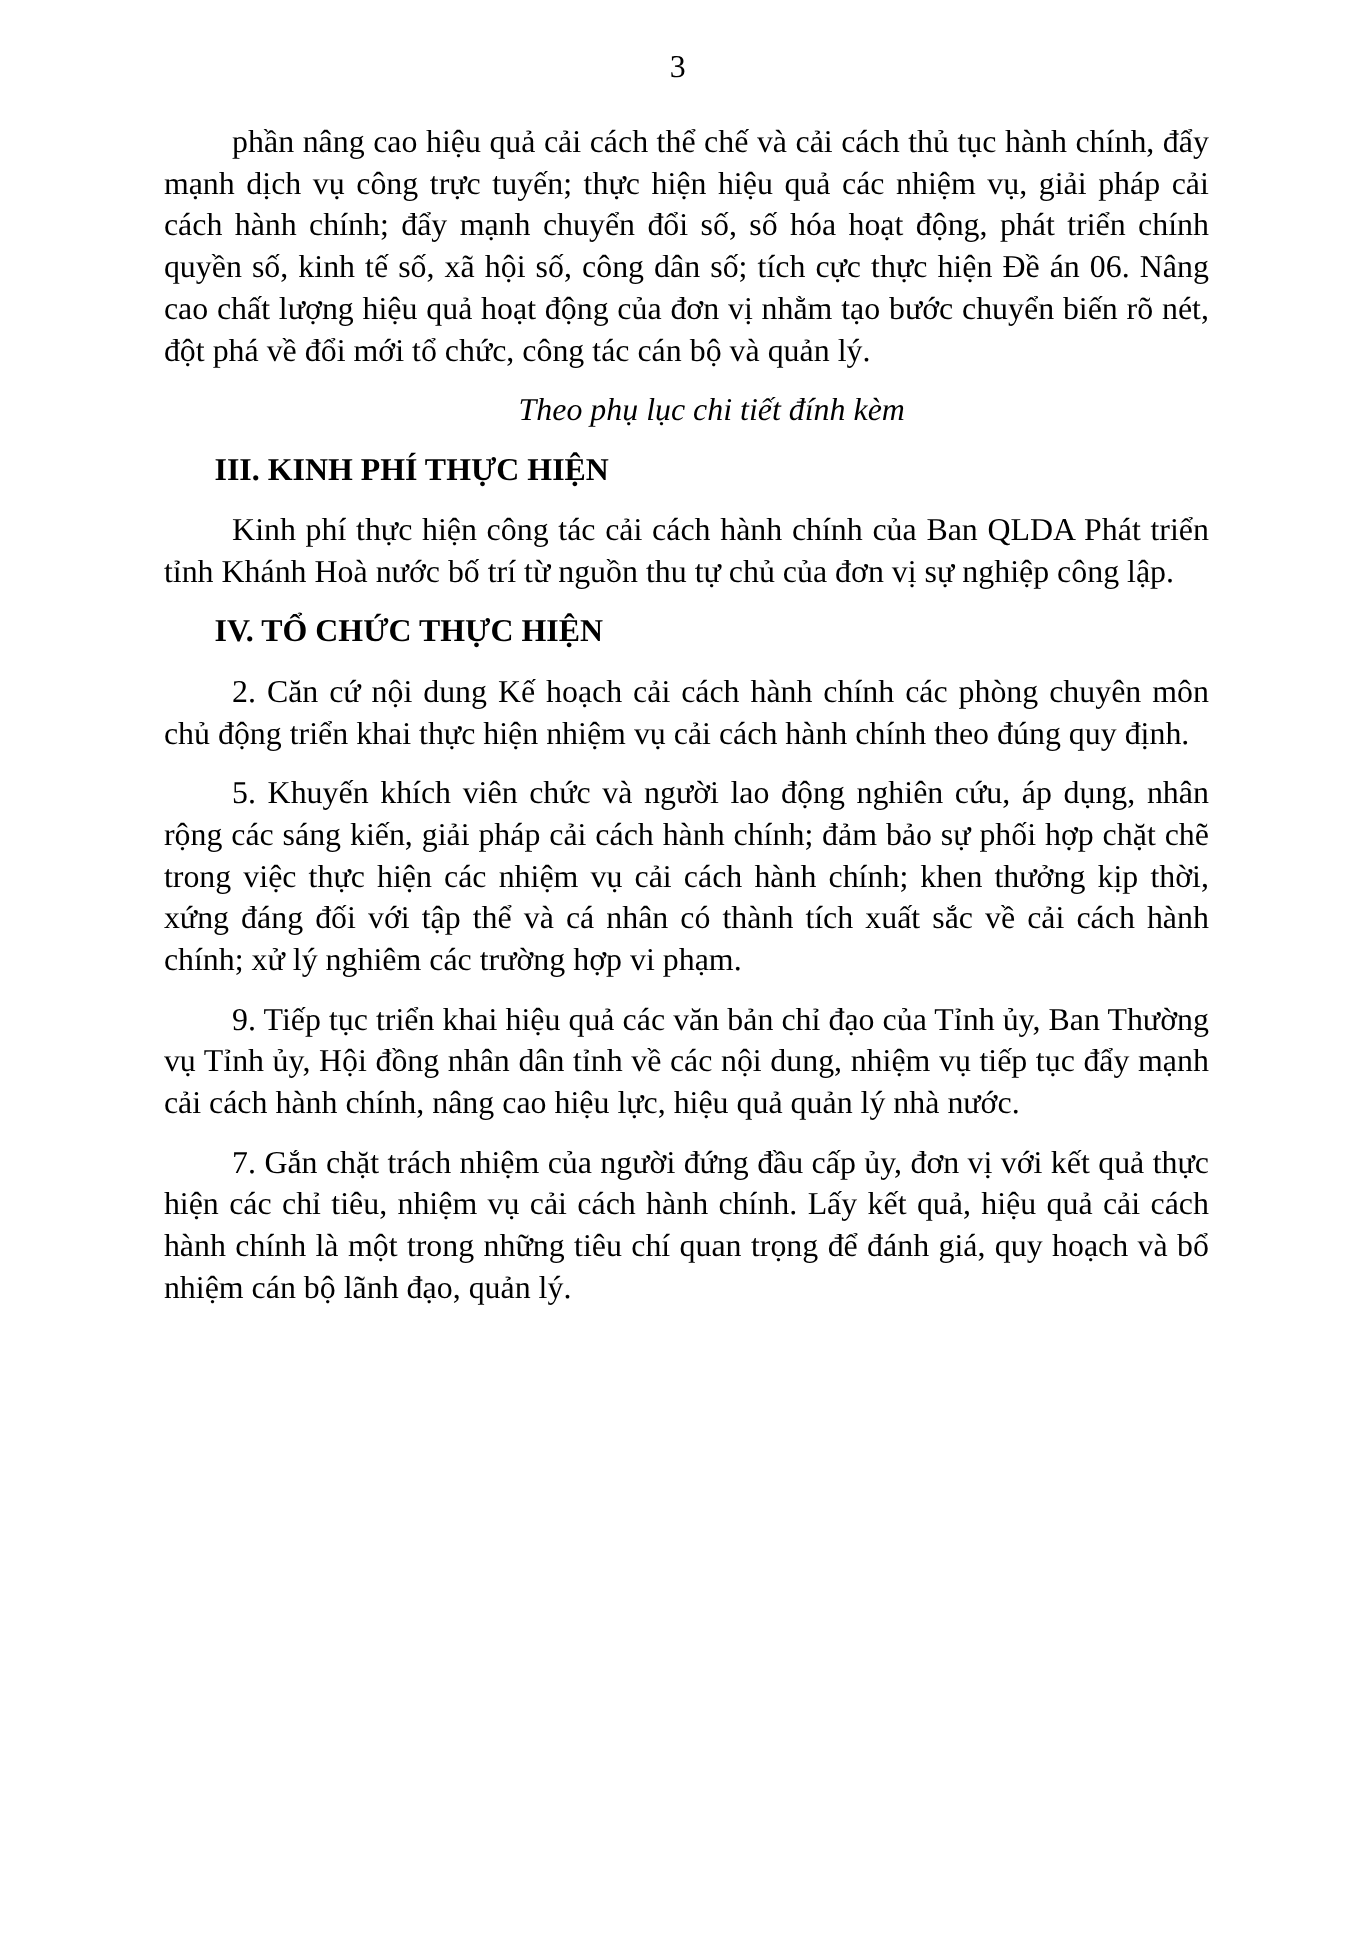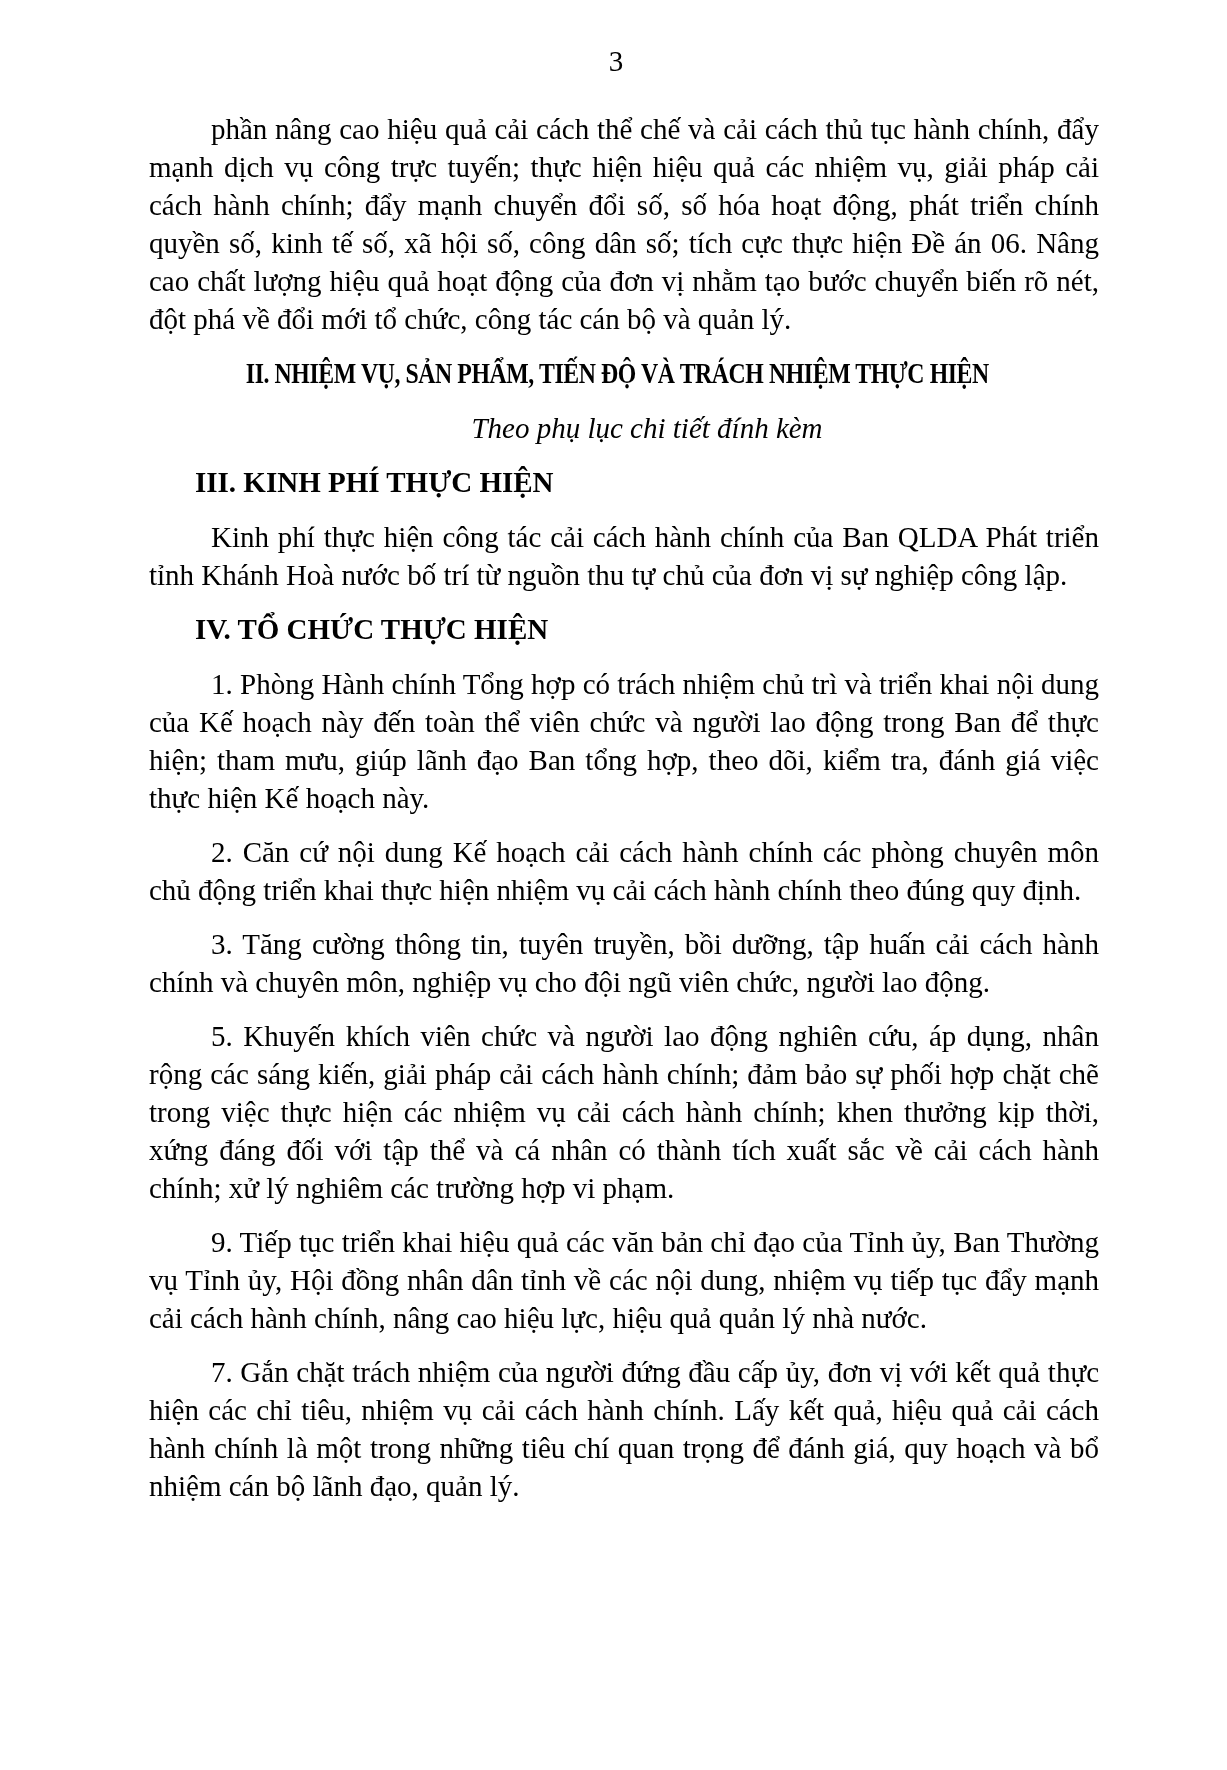--- a/index.html
+++ b/index.html
@@ -52,35 +52,32 @@
 </style>
 </head>
 <body>
 
 <div class="page">
 
   <div class="page-number">3</div>
 
   <p class="para">phần nâng cao hiệu quả cải cách thể chế và cải cách thủ tục hành chính, đẩy mạnh dịch vụ công trực tuyến; thực hiện hiệu quả các nhiệm vụ, giải pháp cải cách hành chính; đẩy mạnh chuyển đổi số, số hóa hoạt động, phát triển chính quyền số, kinh tế số, xã hội số, công dân số; tích cực thực hiện Đề án 06. Nâng cao chất lượng hiệu quả hoạt động của đơn vị nhằm tạo bước chuyển biến rõ nét, đột phá về đổi mới tổ chức, công tác cán bộ và quản lý.</p>
 
-  <div class="heading"><span class="condensed">II. NHIỆM VỤ, SẢN PHẨM, TIẾN ĐỘ VÀ TRÁCH NHIỆM THỰC HIỆN</span></div>
 
   <p class="note-italic">Theo phụ lục chi tiết đính kèm</p>
 
   <div class="heading">III. KINH PHÍ THỰC HIỆN</div>
 
   <p class="para">Kinh phí thực hiện công tác cải cách hành chính của Ban QLDA Phát triển tỉnh Khánh Hoà nước bố trí từ nguồn thu tự chủ của đơn vị sự nghiệp công lập.</p>
 
   <div class="heading">IV. TỔ CHỨC THỰC HIỆN</div>
 
-  <p class="para">1. Phòng Hành chính Tổng hợp có trách nhiệm chủ trì và triển khai nội dung của Kế hoạch này đến toàn thể viên chức và người lao động trong Ban để thực hiện; tham mưu, giúp lãnh đạo Ban tổng hợp, theo dõi, kiểm tra, đánh giá việc thực hiện Kế hoạch này.</p>
 
   <p class="para">2. Căn cứ nội dung Kế hoạch cải cách hành chính các phòng chuyên môn chủ động triển khai thực hiện nhiệm vụ cải cách hành chính theo đúng quy định.</p>
 
-  <p class="para">3. Tăng cường thông tin, tuyên truyền, bồi dưỡng, tập huấn cải cách hành chính và chuyên môn, nghiệp vụ cho đội ngũ viên chức, người lao động.</p>
 
 
   <p class="para">5. Khuyến khích viên chức và người lao động nghiên cứu, áp dụng, nhân rộng các sáng kiến, giải pháp cải cách hành chính; đảm bảo sự phối hợp chặt chẽ trong việc thực hiện các nhiệm vụ cải cách hành chính; khen thưởng kịp thời, xứng đáng đối với tập thể và cá nhân có thành tích xuất sắc về cải cách hành chính; xử lý nghiêm các trường hợp vi phạm.</p>
 
   <p class="para">9. Tiếp tục triển khai hiệu quả các văn bản chỉ đạo của Tỉnh ủy, Ban Thường vụ Tỉnh ủy, Hội đồng nhân dân tỉnh về các nội dung, nhiệm vụ tiếp tục đẩy mạnh cải cách hành chính, nâng cao hiệu lực, hiệu quả quản lý nhà nước.</p>
 
   <p class="para">7. Gắn chặt trách nhiệm của người đứng đầu cấp ủy, đơn vị với kết quả thực hiện các chỉ tiêu, nhiệm vụ cải cách hành chính. Lấy kết quả, hiệu quả cải cách hành chính là một trong những tiêu chí quan trọng để đánh giá, quy hoạch và bổ nhiệm cán bộ lãnh đạo, quản lý.</p>
 
 </div>
 

